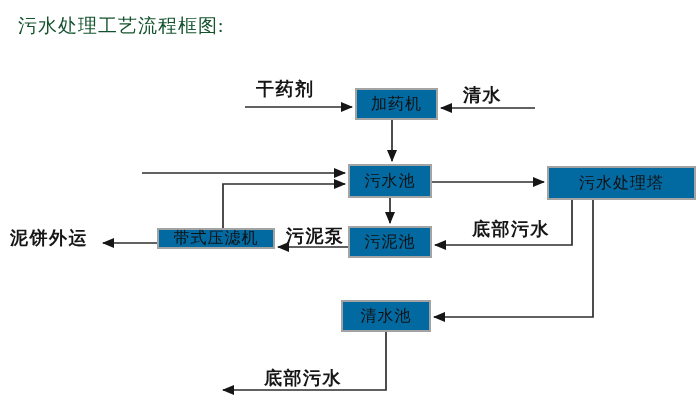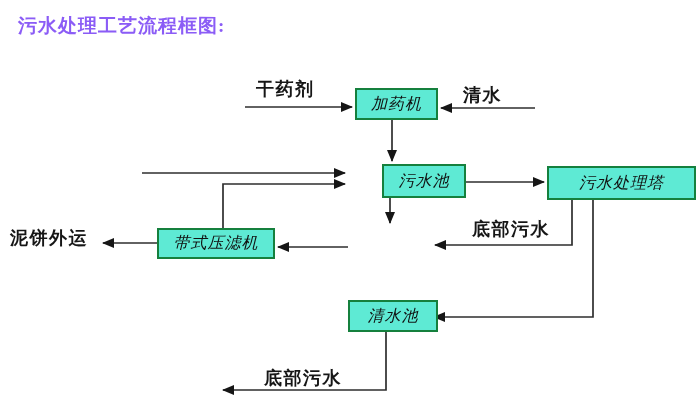--- a/index.html
+++ b/index.html
@@ -9,40 +9,39 @@
     height: 420px;
     background: #ffffff;
     font-family: "Liberation Serif", "DejaVu Serif", serif;
     overflow: hidden;
   }
   .title {
     position: absolute;
     left: 18px;
     top: 13px;
     font-size: 19px;
-    font-weight: bold;
-    color: #8b5cf6;
+    font-weight: normal;
+    color: #14532d;
     letter-spacing: 1px;
     white-space: nowrap;
   }
   #diagram { position: absolute; left: 0; top: 0; width: 700px; height: 420px; }
   #edges-svg { position: absolute; left: 0; top: 0; }
   .node {
     position: absolute;
     box-sizing: border-box;
-    border: 2px solid #15803d;
-    background: #5eead4;
+    border: 2px solid #a3a3a3;
+    background: #0369a1;
     display: flex;
     align-items: center;
     justify-content: center;
     font-size: 16px;
     letter-spacing: 1px;
     color: #111111;
     white-space: nowrap;
-    font-style: italic;
   }
   .flow-label {
     position: absolute;
     font-size: 18px;
     letter-spacing: 1.5px;
     color: #161616;
     white-space: nowrap;
     font-weight: bold;
   }
   .edge { fill: none; stroke-width: 1.7px; }
@@ -69,23 +68,25 @@
         <polyline points="432,182 544,182" class="edge" stroke="#2e2e2e" marker-end="url(#arrowhead)"></polyline>
         <polyline points="390,198 390,223" class="edge" stroke="#2e2e2e" marker-end="url(#arrowhead)"></polyline>
         <polyline points="348,247 278,247" class="edge" stroke="#2e2e2e" marker-end="url(#arrowhead)"></polyline>
         <polyline points="572,200 572,245 435,245" class="edge" stroke="#2e2e2e" marker-end="url(#arrowhead)"></polyline>
         <polyline points="593,200 593,317 434,317" class="edge" stroke="#2e2e2e" marker-end="url(#arrowhead)"></polyline>
         <polyline points="157,243 103,243" class="edge" stroke="#2e2e2e" marker-end="url(#arrowhead)"></polyline>
         <polyline points="386,332 386,390 223,390" class="edge" stroke="#2e2e2e" marker-end="url(#arrowhead)"></polyline>
       </svg>
 
   <div class="node" style="left: 355px; top: 88px; width: 83px; height: 32px;">加药机</div>
-      <div class="node" style="left: 348px; top: 164px; width: 84px; height: 34px; margin-left: 34px;">污水池</div>
+      <div class="node" style="left: 348px; top: 164px; width: 84px; height: 34px;">污水池</div>
       <div class="node" style="left: 547px; top: 166px; width: 149px; height: 34px;">污水处理塔</div>
-      <div class="node" style="left: 157px; top: 228px; width: 118px; height: 31px;">带式压滤机</div>
-      <div class="node" style="left: 341px; top: 300px; width: 90px; height: 32px; margin-left: 7px;">清水池</div>
+      <div class="node" style="left: 157px; top: 228px; width: 118px; height: 21px;">带式压滤机</div>
+      <div class="node" style="left: 348px; top: 226px; width: 84px; height: 32px;">污泥池</div>
+      <div class="node" style="left: 341px; top: 300px; width: 90px; height: 32px;">清水池</div>
       <div class="flow-label" style="left: 256px; top: 77px;">干药剂</div>
       <div class="flow-label" style="left: 463px; top: 83px;">清水</div>
+      <div class="flow-label" style="left: 286px; top: 224px;">污泥泵</div>
       <div class="flow-label" style="left: 472px; top: 217px;">底部污水</div>
       <div class="flow-label" style="left: 10px; top: 226px;">泥饼外运</div>
       <div class="flow-label" style="left: 264px; top: 366px;">底部污水</div>
     </div>
 </div>
 
 </body></html>

